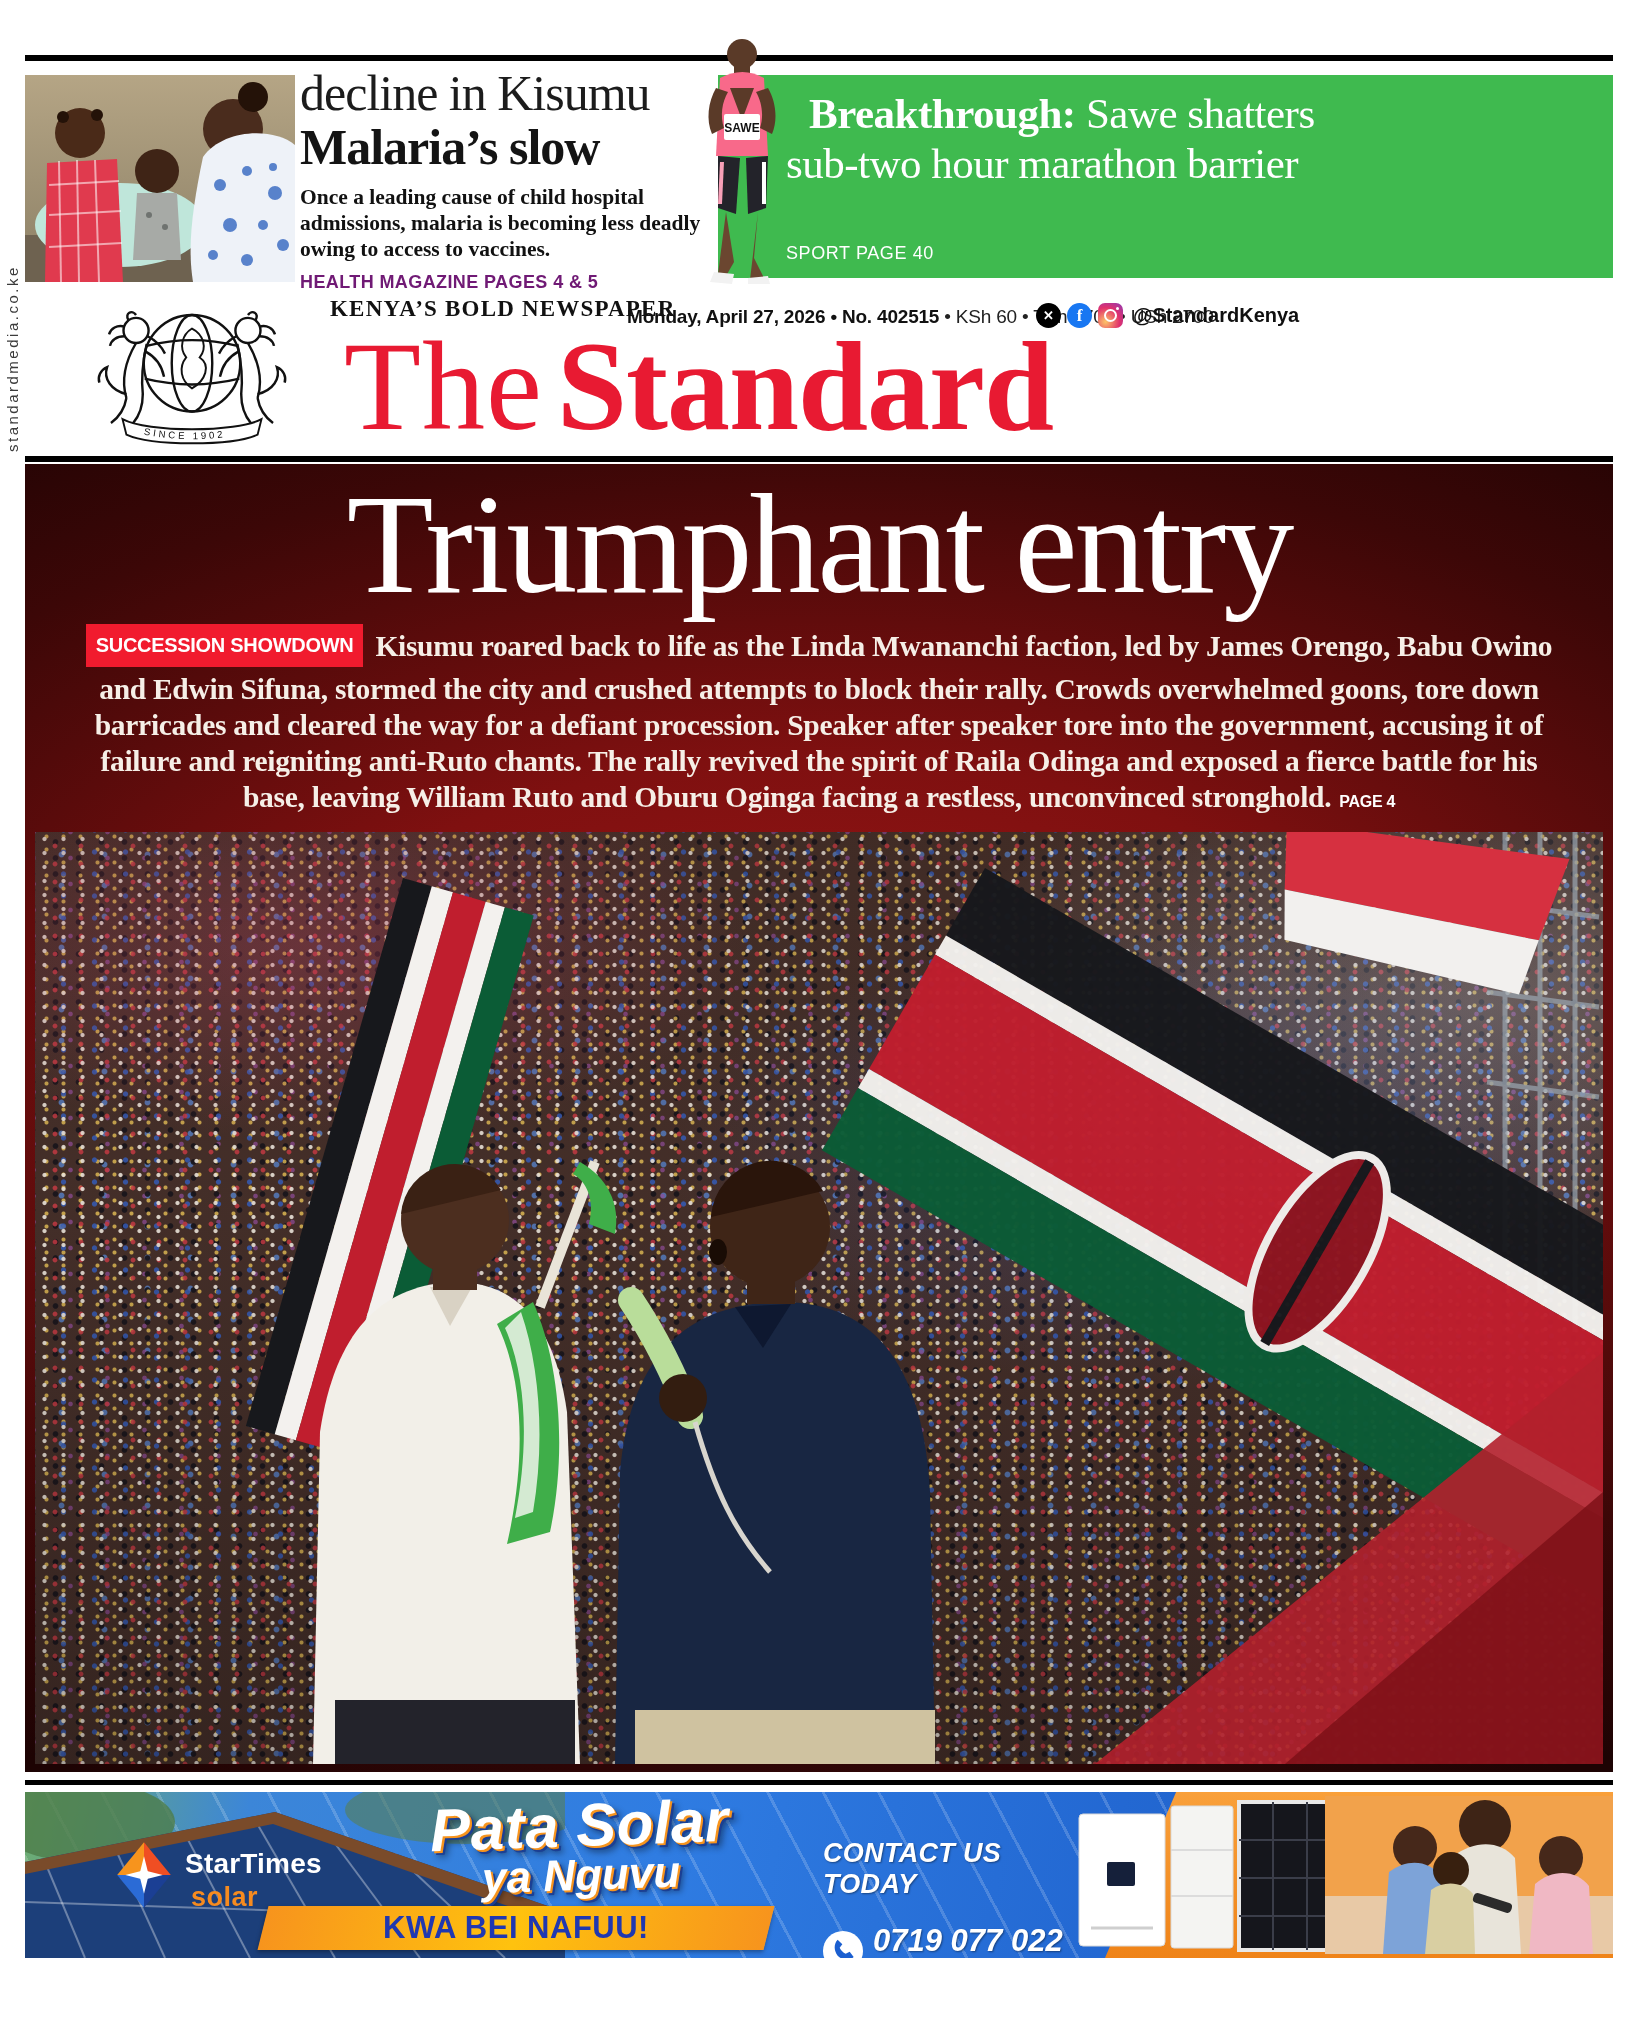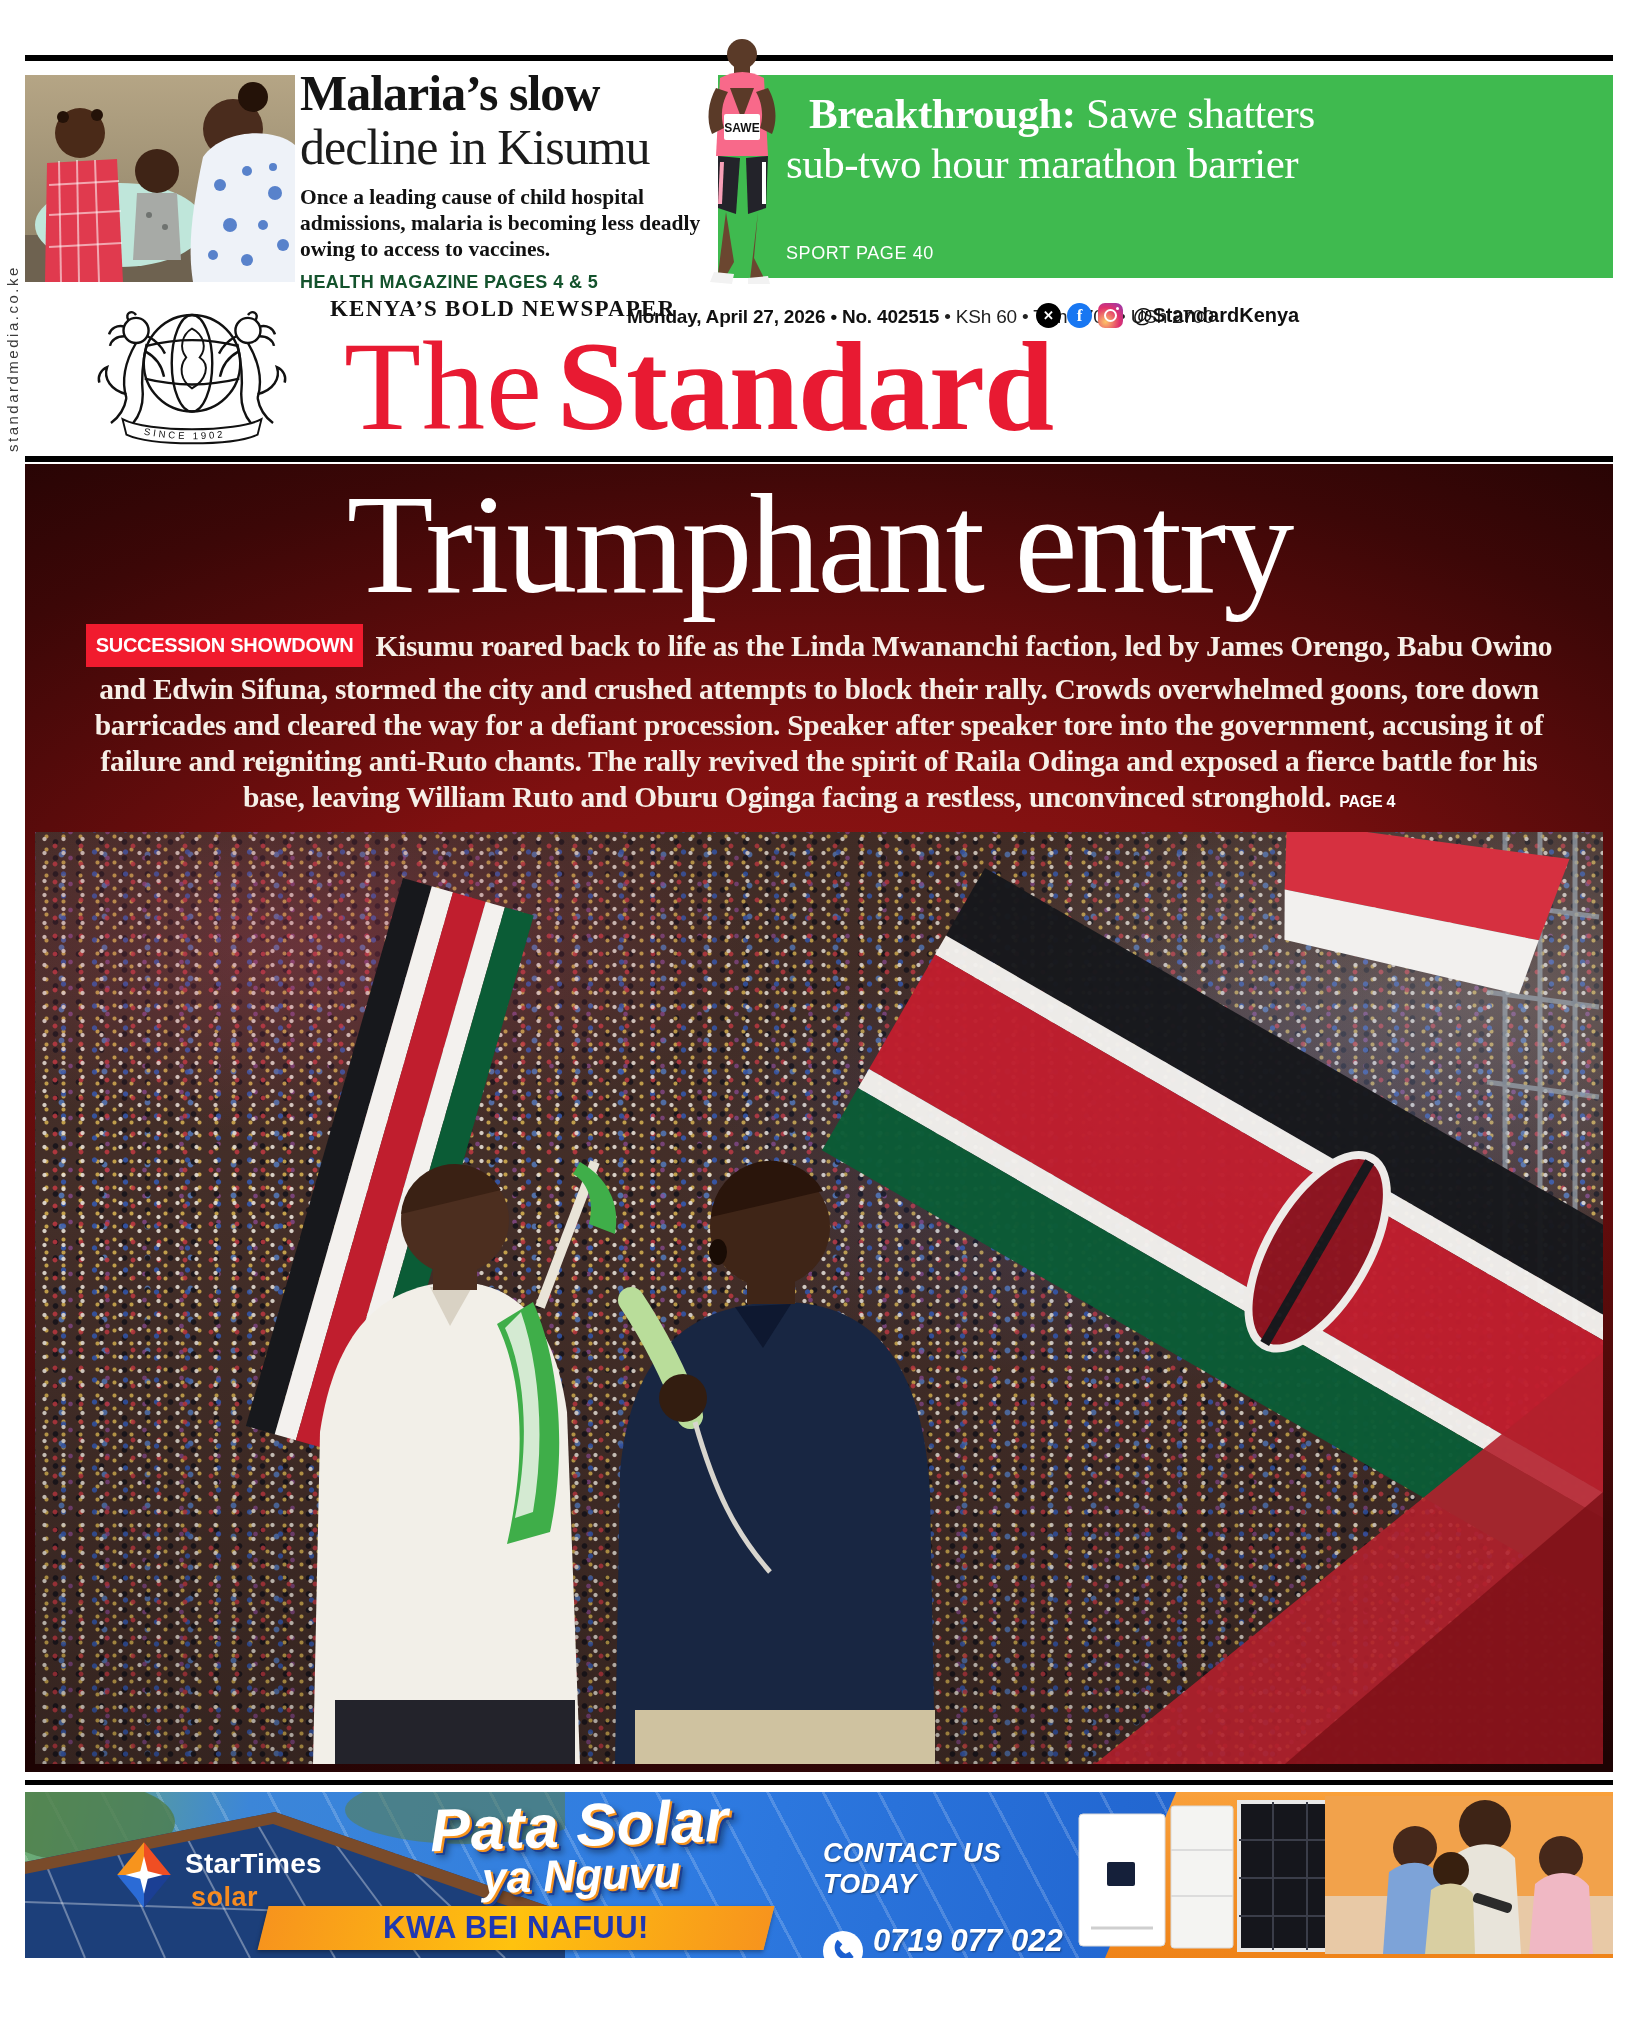--- a/index.html
+++ b/index.html
@@ -11,21 +11,21 @@
   .rule-bot{top:1780px;height:5px;}
 
   
   .family-photo{position:absolute;left:25px;top:75px;width:270px;height:207px;}
   .teaser-health{position:absolute;left:300px;top:66px;width:420px;}
   .th-line{display:block;font-size:50px;line-height:54px;color:#141414;letter-spacing:-1px;}
   .th-line.b{font-weight:700;}
   .th-line.l{font-weight:400;color:#1c1c1c;}
   .th-body{margin:10px 0 0 0;font-weight:700;font-size:21.5px;line-height:26px;color:#111;width:410px;}
   .th-kicker{margin-top:10px;font-family:"Liberation Sans",sans-serif;font-weight:700;
-             font-size:18px;letter-spacing:.4px;color:#14532d;}
+             font-size:18px;letter-spacing:.4px;color:#701a75;}
 
   
   .teaser-sport{position:absolute;left:718px;top:75px;width:895px;height:203px;background:#3fba4f;}
   .ts-head{position:absolute;left:68px;top:14px;width:560px;color:#fff;font-size:43px;line-height:50px;letter-spacing:-.5px;}
   .ts-head .b{font-weight:700;margin-left:23px;}
   .ts-kicker{position:absolute;left:68px;bottom:14px;font-family:"Liberation Sans",sans-serif;
              font-weight:400;font-size:18px;letter-spacing:.6px;color:#fff;}
   .runner{position:absolute;left:690px;top:36px;width:104px;height:248px;z-index:3;}
 
   
@@ -162,22 +162,22 @@
       <circle cx="205" cy="150" r="7"></circle>
         <circle cx="238" cy="150" r="5"></circle>
         <circle cx="258" cy="170" r="6"></circle>
       <circle cx="188" cy="180" r="5"></circle>
         <circle cx="222" cy="185" r="6"></circle>
         <circle cx="248" cy="92" r="4"></circle>
     </g>
   </svg>
 
   <div class="teaser-health">
+    <span class="th-line l">decline in Kisumu</span>
     <span class="th-line b">Malaria’s slow</span>
-    <span class="th-line l">decline in Kisumu</span>
     <p class="th-body">Once a leading cause of child hospital admissions, malaria is becoming less deadly owing to access to vaccines.</p>
     <div class="th-kicker">HEALTH MAGAZINE PAGES 4 &amp; 5</div>
   </div>
 
   <div class="teaser-sport">
     <div class="ts-head">
       <span class="b">Breakthrough:</span>
       <span>Sawe shatters sub-two hour marathon barrier</span>
     </div>
     <div class="ts-kicker">SPORT  PAGE 40</div>

